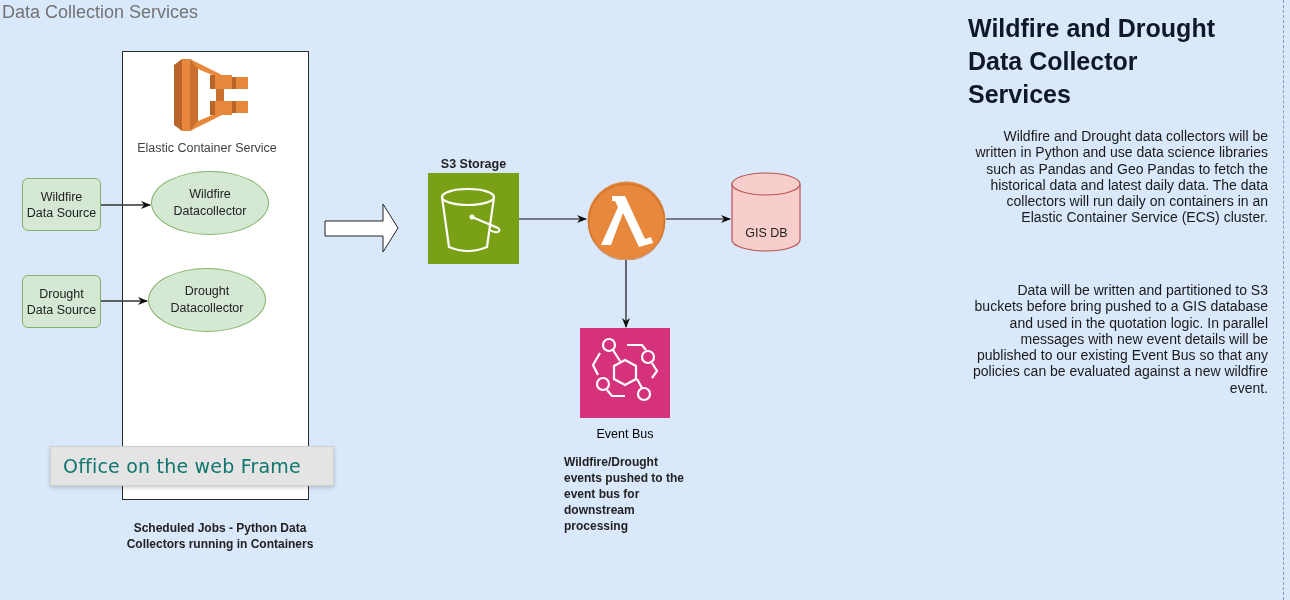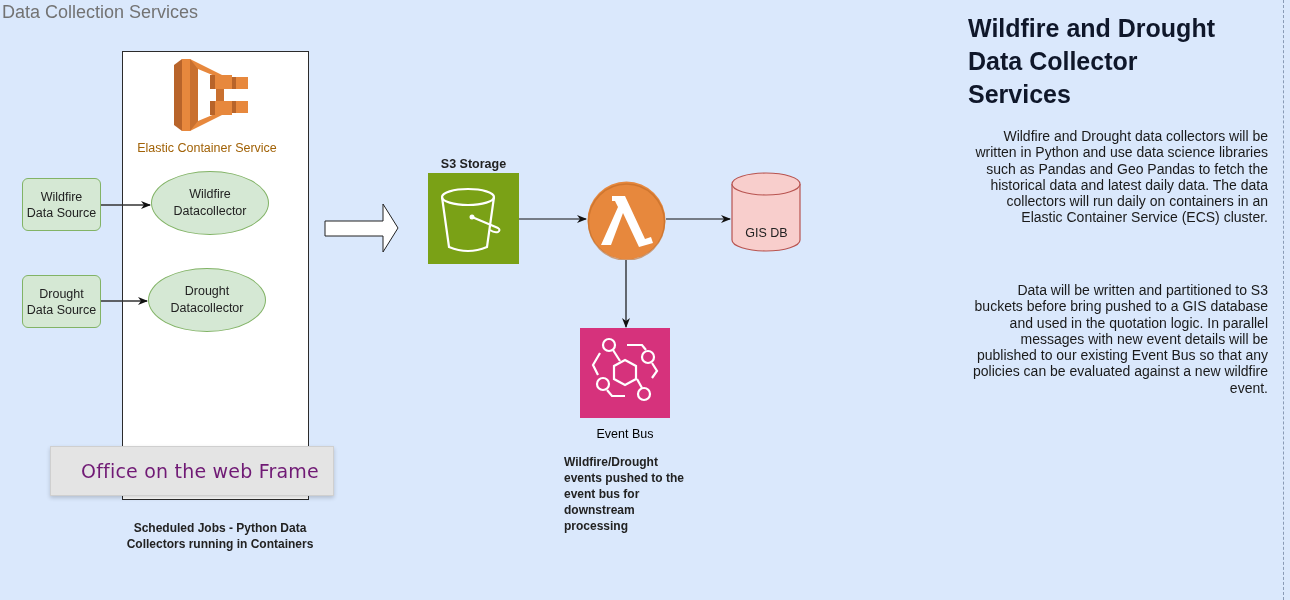--- a/index.html
+++ b/index.html
@@ -7,38 +7,38 @@
     width:1290px; height:600px; position:relative; overflow:hidden;
     background:#dae8fc;
     font-family:"Liberation Sans", sans-serif; color:#1a1a1a;
   }
   .abs { position:absolute; }
   .page-title { left:2px; top:2px; font-size:18px; color:#737373; }
   .ecs-container {
     left:122px; top:51px; width:187px; height:449px;
     background:#ffffff; border:1px solid #2b2b2b; box-sizing:border-box;
   }
-  .ecs-label { left:122px; top:141px; width:170px; text-align:center; font-size:12.5px; color:#a16207; }
+  .ecs-label { left:122px; top:141px; width:170px; text-align:center; font-size:12.5px; color:#404040; }
   .source-box {
     width:79px; height:53px; background:#d5e8d4; border:1px solid #82b366; border-radius:6px;
     box-sizing:border-box; display:flex; align-items:center; justify-content:center;
     text-align:center; font-size:12.5px; line-height:16px; color:#222;
   }
   .collector-ellipse {
     width:118px; height:64px; background:#d5e8d4; border:1px solid #82b366; border-radius:50%;
     box-sizing:border-box; display:flex; align-items:center; justify-content:center;
     text-align:center; font-size:12.5px; line-height:17px; color:#222;
   }
   .caption { font-size:12px; line-height:16px; color:#222;font-weight:bold; }
   .center { text-align:center; }
   .tooltip {
-    left:50px; top:446px; width:284px; height:50px;
+    left:50px; top:446px; width:284px; height:40px;
     background:#e4e4e4; border:1px solid #cfcfcf; box-sizing:border-box;
     box-shadow:0 2px 4px rgba(0,0,0,0.18);
-    font-size:19px; color:#701a75; display:flex; align-items:center; padding-left:30px;
+    font-size:19px; color:#0f766e; display:flex; align-items:center; padding-left:12px;
     font-family:"DejaVu Sans", sans-serif; letter-spacing:0.2px;
   }
   .s3-icon { left:428px; top:173px; width:91px; height:91px; background:#7aa116; }
   .lambda-icon { left:587px; top:181px; width:79px; height:79px; }
   .db-icon { left:731px; top:172px; width:71px; height:80px; }
   .eventbus-icon { left:580px; top:328px; width:90px; height:90px; background:#d6327c; }
   .side-title { left:968px; top:12px; width:300px; font-size:25px; font-weight:bold; line-height:33px; color:#0f172a; }
   .side-para { left:968px; width:300px; font-size:14px; line-height:16.3px; color:#1a1a1a;text-align:right; }
   .dashed-edge { left:1283px; top:0; width:0; height:600px; border-left:1.5px dashed #8a9bb5; }
   svg.overlay { position:absolute; left:0; top:0; }

